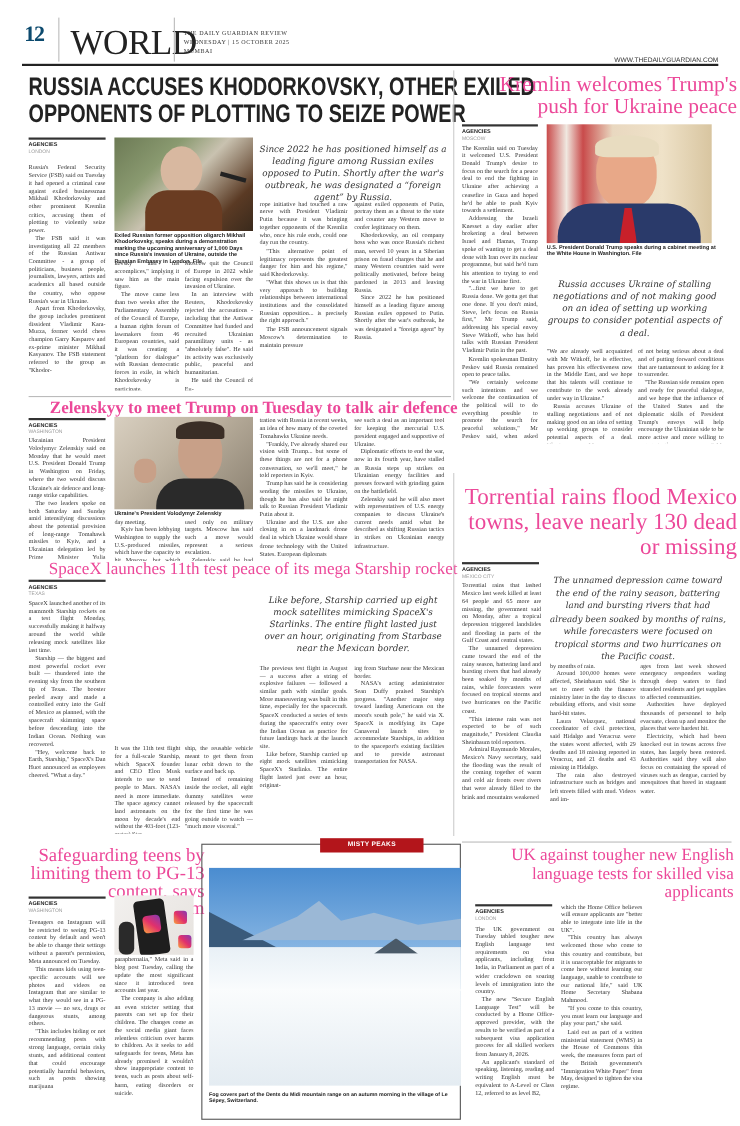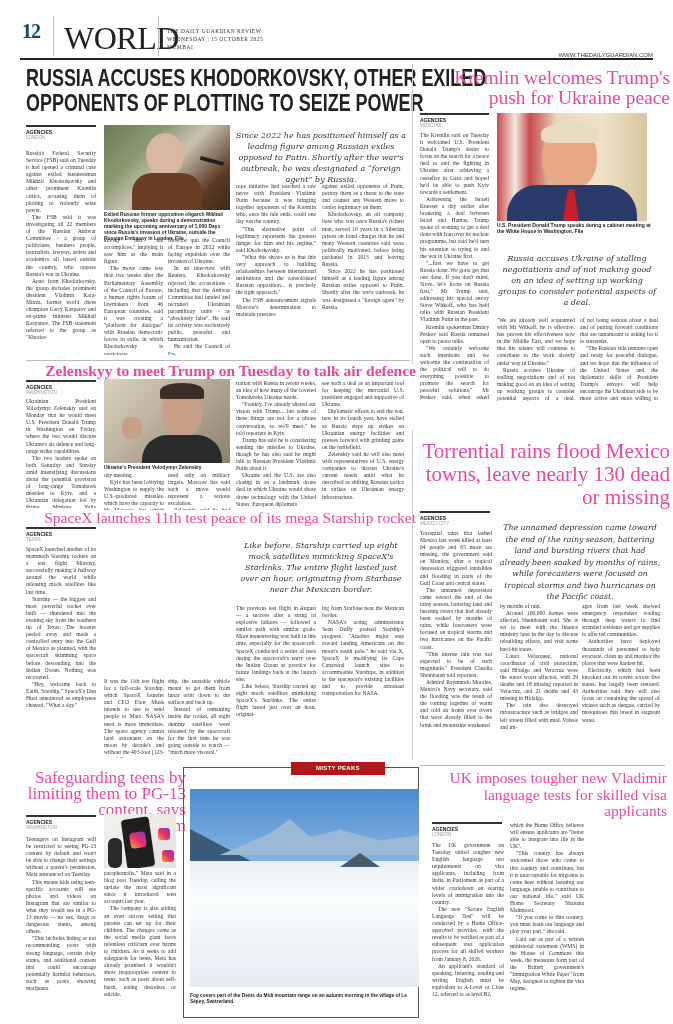--- a/index.html
+++ b/index.html
@@ -237,21 +237,21 @@
 <div class="abs photo" style="left:190px;top:789px;width:229px;height:198px;background:linear-gradient(180deg,#4a8cd0 0%,#8ab8e4 40%,#c4dcf0 60%,#eef4f8 75%,#f6f8fa 100%);">
   <div style="position:absolute;left:0;top:40px;width:80px;height:42px;background:#3a5a7a;clip-path:polygon(0 0,100% 100%,0 100%);"></div>
   <div style="position:absolute;left:30px;top:30px;width:200px;height:36px;background:#9bb8d6;clip-path:polygon(0 100%,25% 40%,35% 0,45% 50%,60% 30%,80% 60%,100% 45%,100% 100%);"></div>
   <div style="position:absolute;left:0;top:72px;width:229px;height:40px;background:linear-gradient(180deg,#e8f0f6,#fafcfd);"></div>
   <div style="position:absolute;left:150px;top:64px;width:40px;height:14px;background:#4a5a68;clip-path:polygon(0 100%,50% 0,100% 100%);"></div>
   <div style="position:absolute;left:0;top:110px;width:229px;height:88px;background:linear-gradient(180deg,#fafcfd,#e4ecf2);"></div>
 </div>
 <div class="abs caption" style="left:190px;top:993px;width:229px;font-size:4.8px;">Fog covers part of the Dents du Midi mountain range on an autumn morning in the village of Le Sépey, Switzerland.</div>
 
 <div class="abs hsep" style="left:420px;top:765px;width:245px;background:#bbb;"></div>
-<div class="abs hl-serif" style="left:432px;top:770px;width:235px;font-size:15.5px;line-height:16.5px;">UK imposes tougher new Vladimir language tests for skilled visa applicants</div>
+<div class="abs hl-serif" style="left:432px;top:770px;width:235px;font-size:15.5px;line-height:16.5px;">UK against tougher new English language tests for skilled visa applicants</div>
 <div class="abs byline" style="left:432px;top:822px;width:70px;">
   <div class="bar"></div>
   <div class="ag">AGENCIES</div>
   <div class="loc">LONDON</div>
 </div>
 <div class="abs col" style="left:432px;top:842px;width:72px;height:176px;">
   <p>The UK government on Tuesday tabled tougher new English language test requirements on visa applicants, including from India, in Parliament as part of a wider crackdown on soaring levels of immigration into the country.</p>
     <p>The new "Secure English Language Test" will be conducted by a Home Office-approved provider, with the results to be verified as part of a subsequent visa application process for all skilled workers from January 8, 2026.</p>
     <p>An applicant's standard of speaking, listening, reading and writing English must be equivalent to A-Level or Class 12, referred to as level B2,</p>
 </div>

